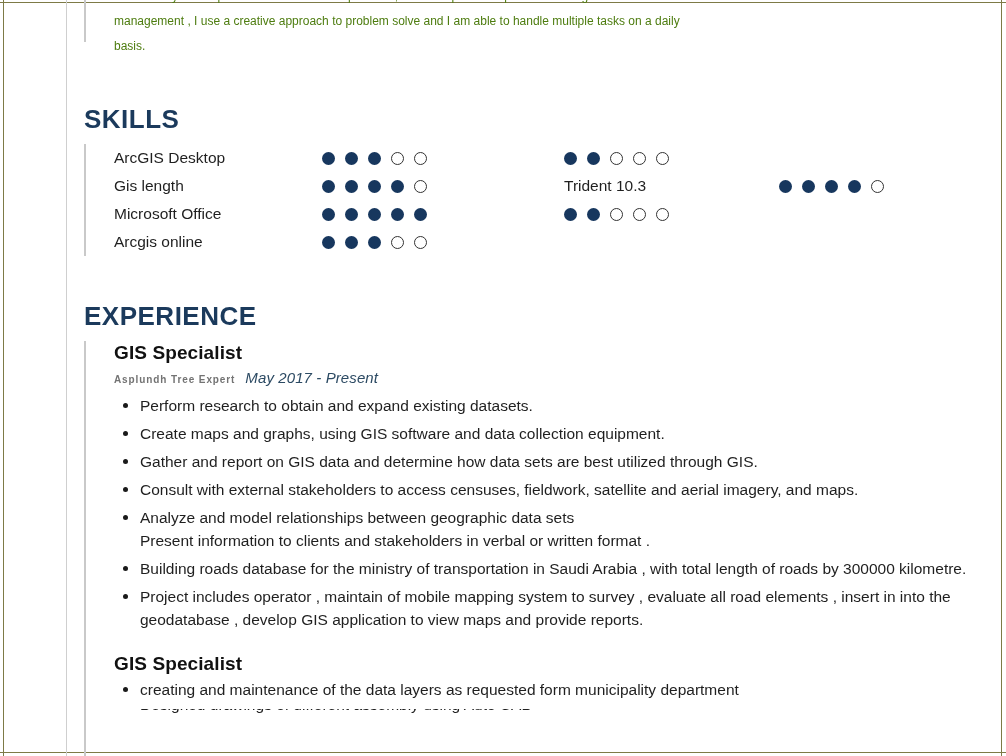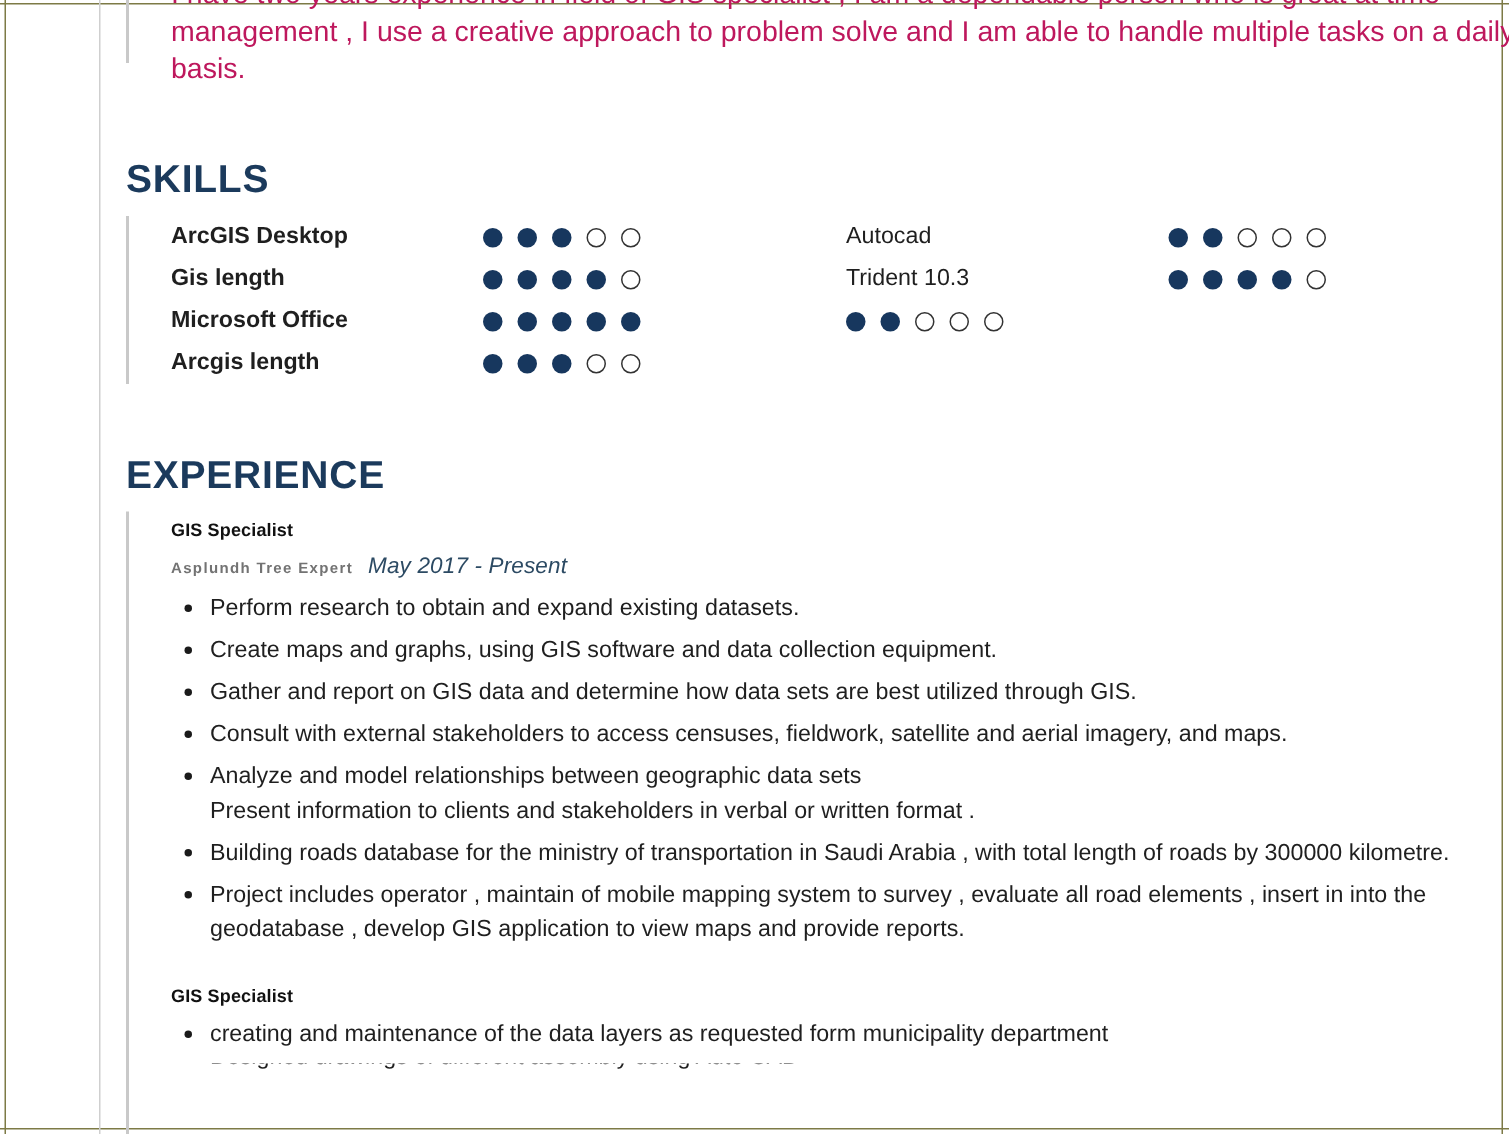--- a/index.html
+++ b/index.html
@@ -72,23 +72,23 @@
   }
 
   
   .summary-block {
     position: relative;
     padding-left: 30px;
     padding-top: 0;
   }
   .summary-block .accent-bar { height: 58px; top: -16px; }
   .summary-line {
-    font-size: 19px;
+    font-size: 12px;
     line-height: 25px;
-    color: #be185d;
+    color: #4d7c0f;
     white-space: nowrap;
   }
   .summary-clip {
     height: 9px;
     overflow: hidden;
     position: relative;
   }
   .summary-clip .summary-line {
     position: absolute;
     top: -16px;
@@ -129,21 +129,21 @@
   .skill-row {
     display: flex;
     align-items: center;
     height: 28px;
   }
   .skill-name {
     font-size: 15.5px;
     color: #1f1f1f;
     line-height: 28px;
   }
-  .skills-col-left .skill-name { width: 208px; font-weight: bold; }
+  .skills-col-left .skill-name { width: 208px; }
   .skills-col-right .skill-name { width: 215px; }
 
   .dots {
     display: flex;
     align-items: center;
     gap: 10px;
   }
   .dot {
     width: 13px;
     height: 13px;
@@ -164,21 +164,21 @@
     left: 0;
     top: 341px;
     width: 890px;
   }
   .experience-block .accent-bar { height: 415px; top: 0; left: 0; }
 
   .exp-inner { padding-left: 30px; }
 
   .job { margin-bottom: 0; }
   .job-title {
-    font-size: 12px;
+    font-size: 19px;
     font-weight: bold;
     color: #111111;
     line-height: 24px;
     letter-spacing: 0.1px;
   }
   .job-company-line {
     line-height: 25px;
     white-space: nowrap;
   }
   .job-company {
@@ -289,33 +289,32 @@
               <div class="skill-name">Microsoft Office</div>
               <div class="dots">
                 <span class="dot filled"></span>
                 <span class="dot filled"></span>
                 <span class="dot filled"></span>
                 <span class="dot filled"></span>
                 <span class="dot filled"></span>
               </div>
             </div>
             <div class="skill-row">
-              <div class="skill-name">Arcgis length</div>
+              <div class="skill-name">Arcgis online</div>
               <div class="dots">
                 <span class="dot filled"></span>
                 <span class="dot filled"></span>
                 <span class="dot filled"></span>
                 <span class="dot empty"></span>
                 <span class="dot empty"></span>
               </div>
             </div>
           </div>
         <div class="skills-col skills-col-right">
             <div class="skill-row">
-              <div class="skill-name">Autocad</div>
               <div class="dots">
                 <span class="dot filled"></span>
                 <span class="dot filled"></span>
                 <span class="dot empty"></span>
                 <span class="dot empty"></span>
                 <span class="dot empty"></span>
               </div>
             </div>
             <div class="skill-row">
               <div class="skill-name">Trident 10.3</div>

